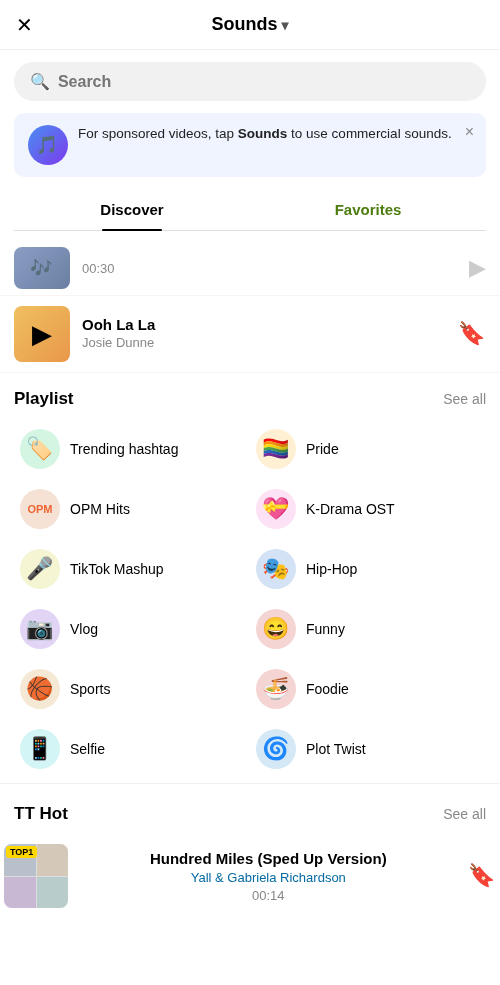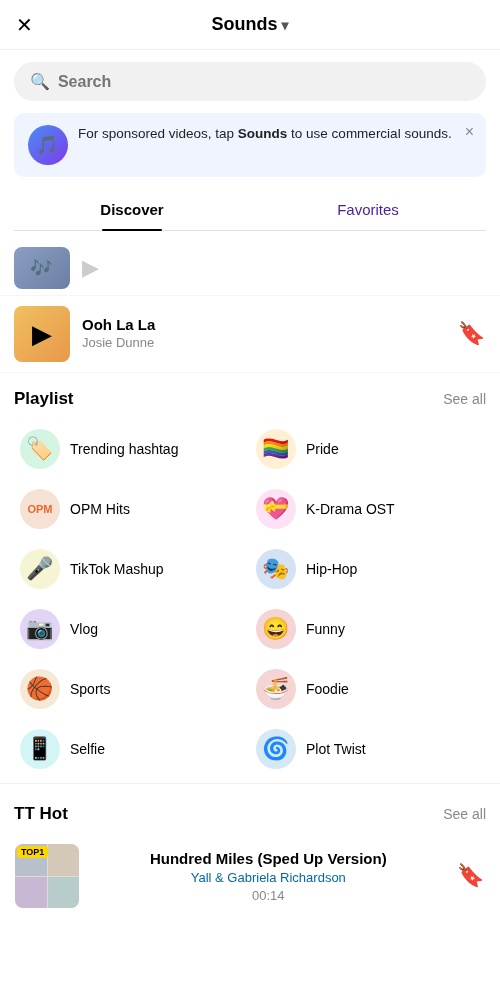--- a/index.html
+++ b/index.html
@@ -102,22 +102,22 @@
     .tabs {
       display: flex;
       border-bottom: 1px solid #e0e0e0;
       margin: 10px 14px;
     }
     .tab {
       flex: 1;
       text-align: center;
       padding: 12px 0;
       font-size: 15px;
-      font-weight: 400;
-      color: #4c1d95;
+      font-weight: 700;
+      color: #4d7c0f;
       cursor: pointer;
       position: relative;
     }
     .tab.active {
       color: #000;
       font-weight: 700;
     }
     .tab.active::after {
       content: '';
       position: absolute;
@@ -202,21 +202,21 @@
       font-size: 22px;
       flex-shrink: 0;
     }
     .playlist-name { font-size: 14px; font-weight: 500; color: #000; }
 
     
     .tt-hot-section { padding-bottom: 10px; text-align: center; }
     .hot-song-item {
       display: flex;
       align-items: center;
-      padding: 10px 15px;
+      padding: 10px 4px;
       gap: 12px;
     }
     .hot-thumb {
       width: 64px;
       height: 64px;
       border-radius: 8px;
       flex-shrink: 0;
       position: relative;
       overflow: hidden;
       background: #ddd;
@@ -306,20 +306,23 @@
   <div class="tab active">
     <span>Discover</span>
   </div>
   <div class="tab">
     <span>Favorites</span>
   </div>
 </div>
 
 <div class="song-item-partial">
   <div class="song-thumb-partial partial-thumb">🎶</div>
+  <div class="song-info">
+    <div class="song-duration">00:30</div>
+  </div>
   <span style="font-size:22px; color:#ccc;">▶</span>
 </div>
 
 <div class="song-item">
   <div class="song-thumb ooh-thumb">▶</div>
   <div class="song-info">
     <div class="song-title">Ooh La La</div>
     <div class="song-artist">Josie Dunne</div>
   </div>
   <span class="bookmark-icon">🔖</span>

